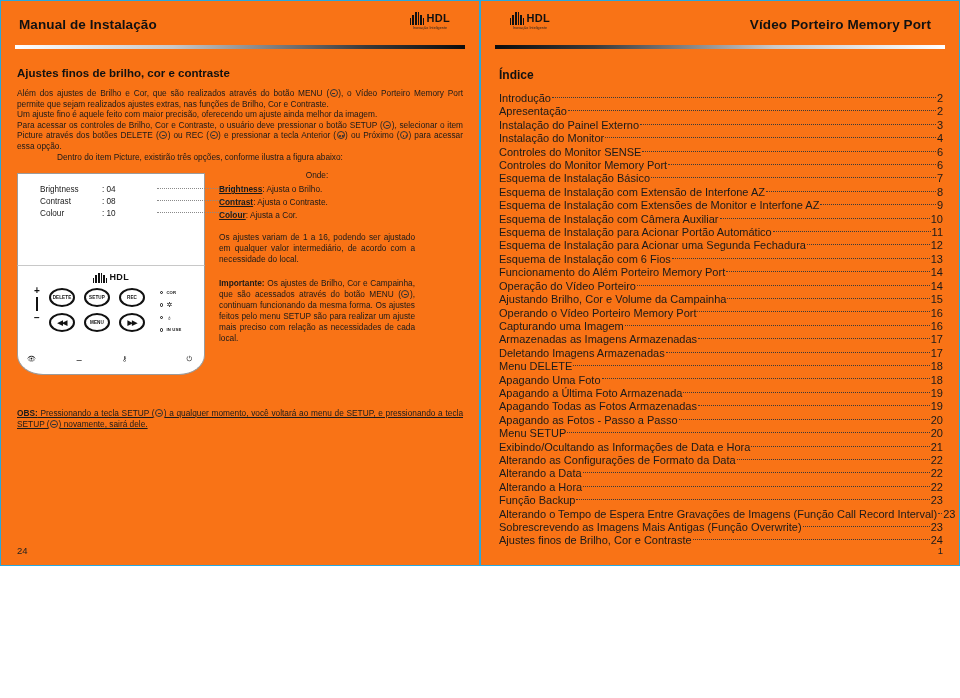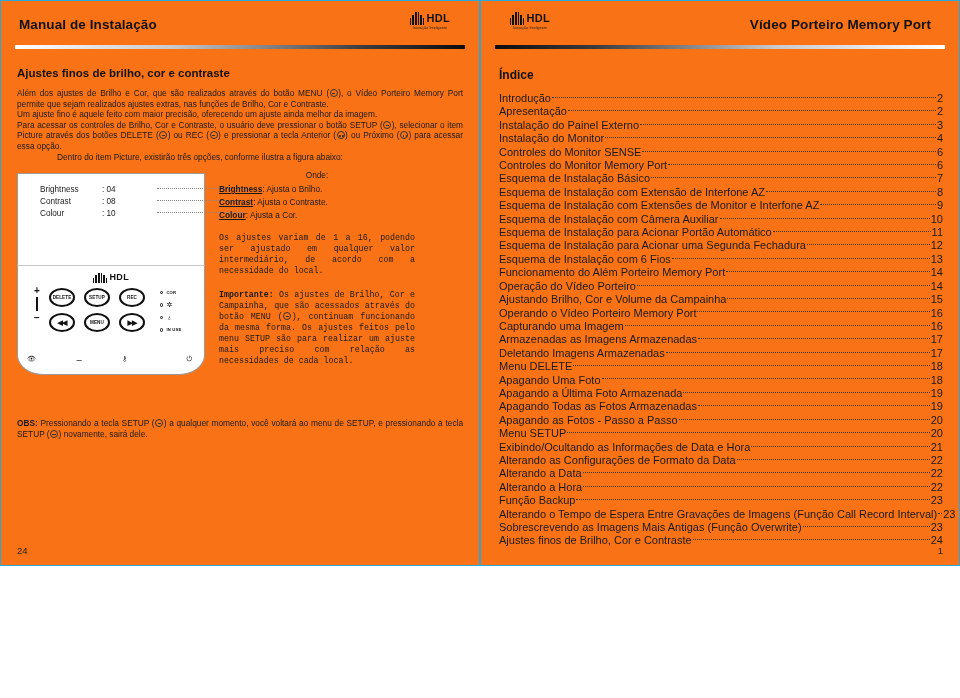--- a/index.html
+++ b/index.html
@@ -218,28 +218,29 @@
   .explain {
     position: absolute;
     left: 202px; top: -3px;
     width: 196px;
     font-size: 8.3px;
     line-height: 11px;
   }
   .explain .onde { margin: 0 0 3px 0; text-align: center; }
   .explain .defn { margin: 0 0 2px 0; }
   .explain .defn .u { font-weight: bold; text-decoration: underline; }
-  .explain .para { margin: 11px 0 0 0; text-align: justify; font-family: Liberation Mono, monospace; }
+  .explain .para { margin: 11px 0 0 0; text-align: justify; }
   .explain .para.imp { margin-top: 13px; }
 
   .obs {
-    margin-top: 20px;
+    margin-top: 10px;
     font-size: 8.3px;
     line-height: 11px;
     text-align: justify;
+    text-decoration: underline;
   }
 
   
   .body-r { padding: 2px 16px 0 18px; }
   h2.idx {
     font-size: 12px; font-weight: bold; margin: 9px 0 10px 0; color: #111;
   }
   .toc { list-style: none; margin: 0; padding: 0; }
   .toc li {
     display: flex;

